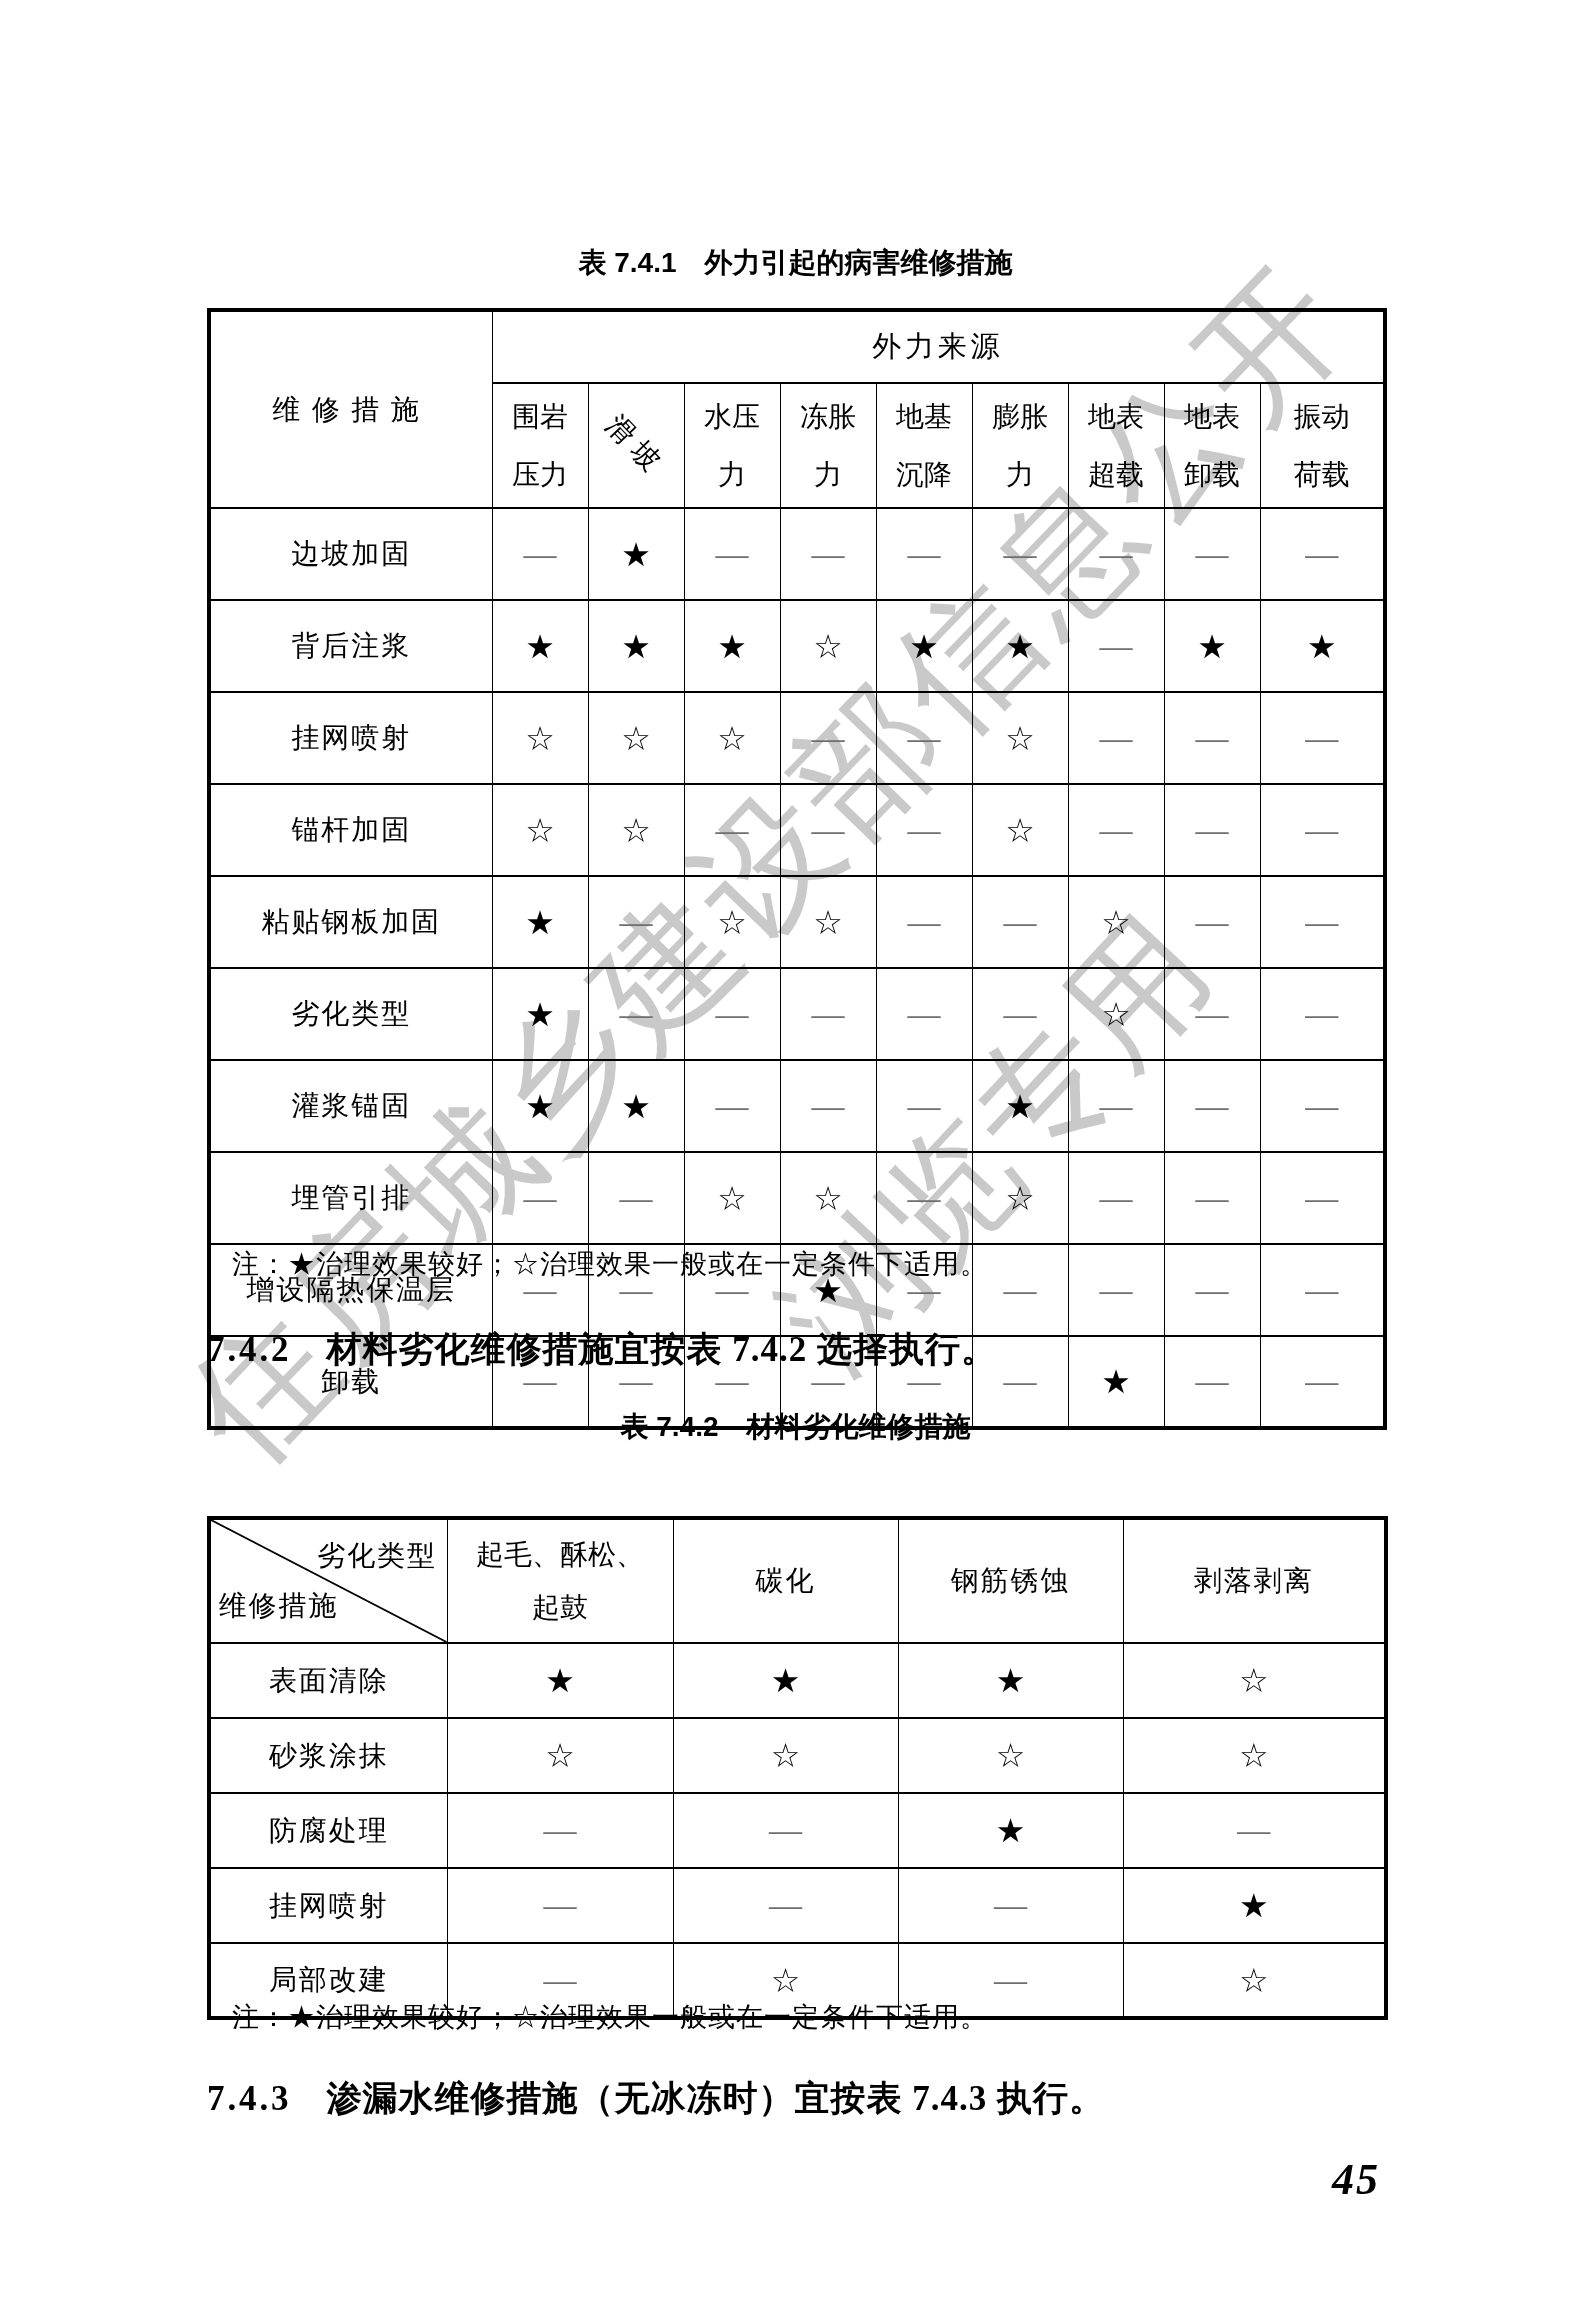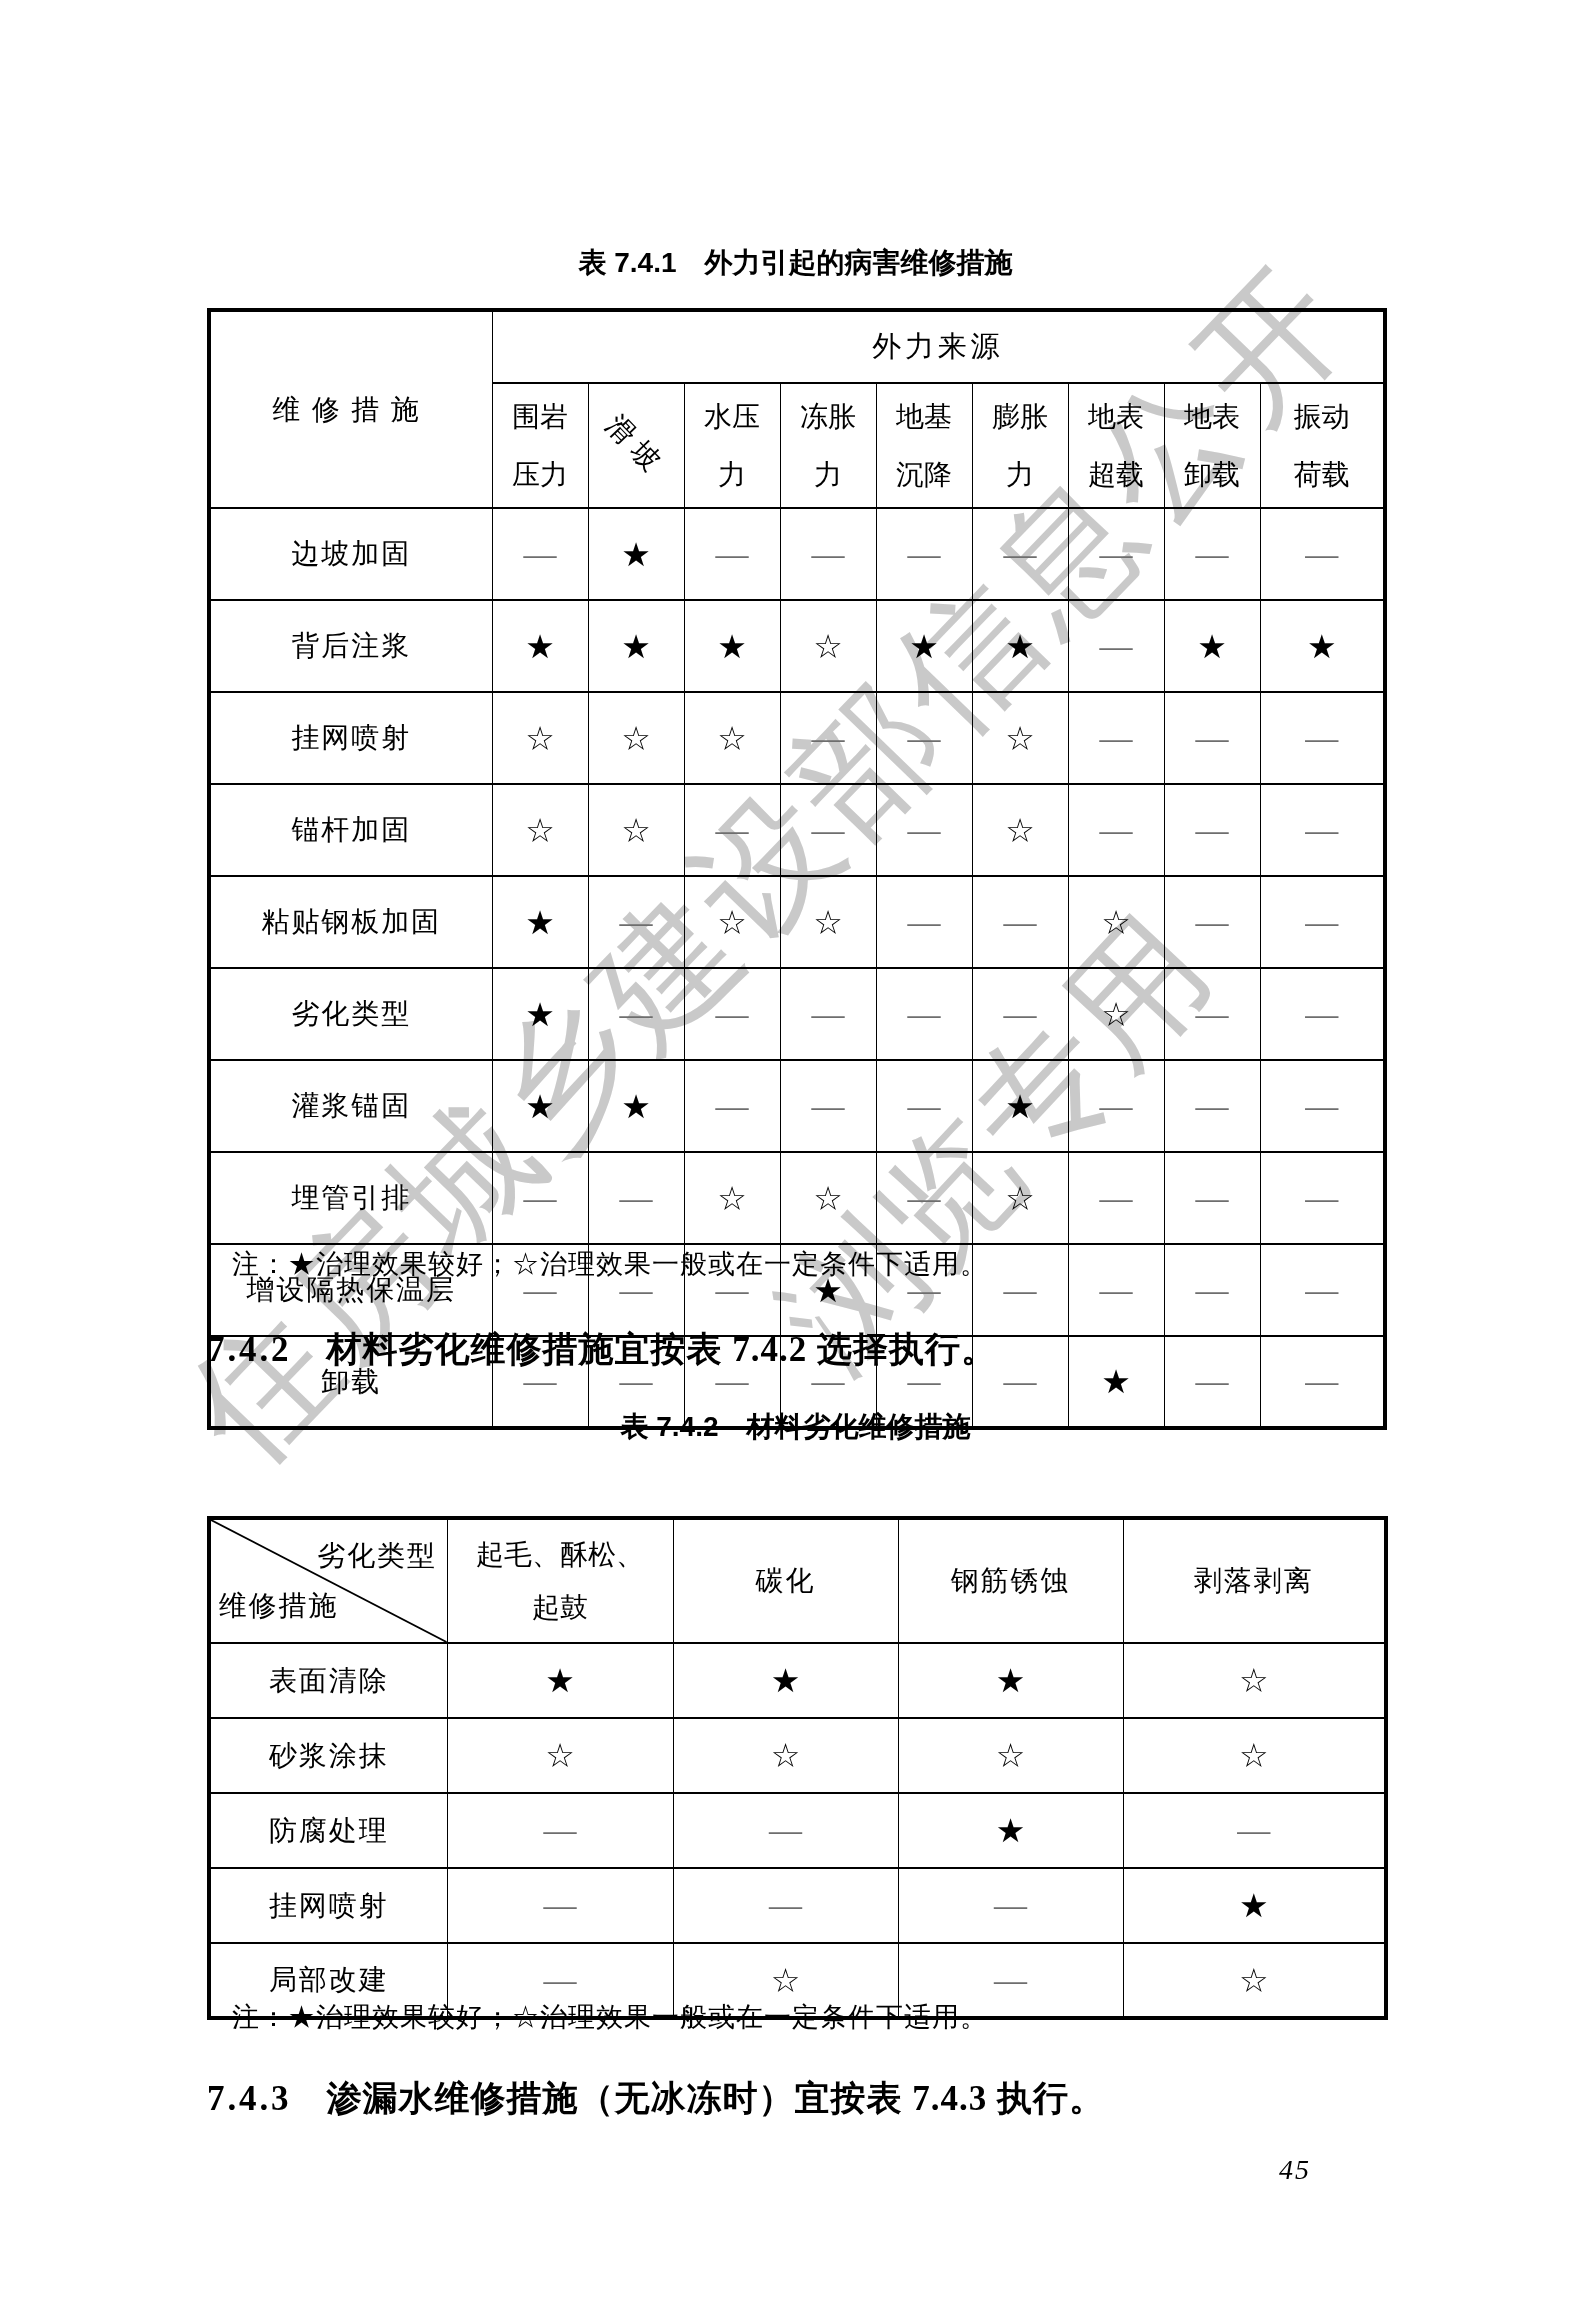--- a/index.html
+++ b/index.html
@@ -45,22 +45,22 @@
 
   .section {
     position:absolute; left:207px; width:1210px; font-size:35px;
     font-weight:bold; z-index:2; letter-spacing:1px;
   }
   #sec742 { top:1326px; }
   #sec743 { top:2075px; }
   .secnum { margin-right:35px; letter-spacing:2.9px; }
 
   .pagenum {
-    position:absolute; left:1279px; top:2154px; font-size:28px;
-    font-style:italic; z-index:2; letter-spacing:1.9px;
+    position:absolute; left:1332px; top:2154px; font-size:44px;
+    font-style:italic; z-index:2; letter-spacing:1.9px;font-weight:bold;
   }
 
   
   table {
     position:absolute; left:207px; z-index:1;
     border-collapse:collapse; table-layout:fixed;
     border:4.3px solid #000;
     background:transparent;
     font-size:28px;
   }

